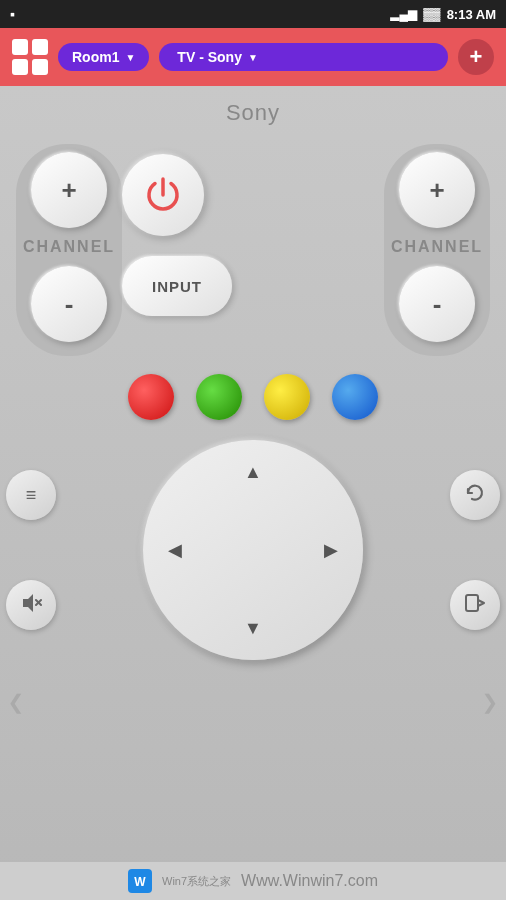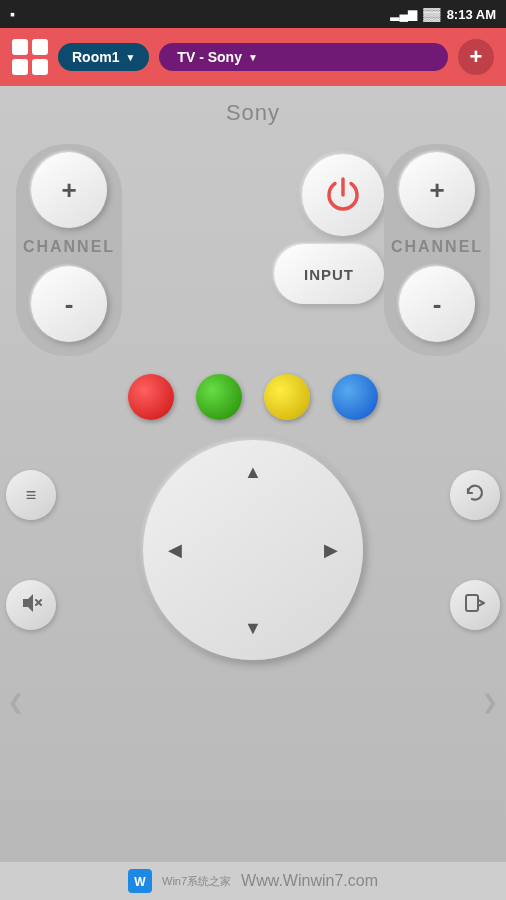--- a/index.html
+++ b/index.html
@@ -58,34 +58,34 @@
       display: grid;
       grid-template-columns: 1fr 1fr;
       gap: 4px;
       cursor: pointer;
     }
     .grid-icon-cell {
       background: white;
       border-radius: 3px;
     }
     .room-dropdown {
-      background: #0c4a6e;
+      background: #6d28d9;
       border: none;
       border-radius: 20px;
       color: white;
       font-size: 14px;
       font-weight: bold;
       padding: 6px 14px;
       cursor: pointer;
       display: flex;
       align-items: center;
       gap: 6px;
     }
     .device-dropdown {
-      background: #701a75;
+      background: #6d28d9;
       border: none;
       border-radius: 20px;
       color: white;
       font-size: 14px;
       font-weight: bold;
       padding: 6px 18px;
       cursor: pointer;
       display: flex;
       align-items: center;
       gap: 6px;
@@ -146,25 +146,25 @@
       font-weight: bold;
       color: #888;
       letter-spacing: 2px;
       margin: 6px 0;
     }
 
     
     .power-area {
       display: flex;
       flex-direction: column;
-      align-items: flex-end;
+      align-items: flex-start;
       justify-content: flex-start;
       flex: 1;
       padding-top: 10px;
-      gap: 8px;
+      gap: 20px;
     }
 
     .power-btn {
       width: 82px;
       height: 82px;
       border-radius: 50%;
       background: linear-gradient(145deg, #ffffff 0%, #e0e0e0 100%);
       border: none;
       cursor: pointer;
       display: flex;

